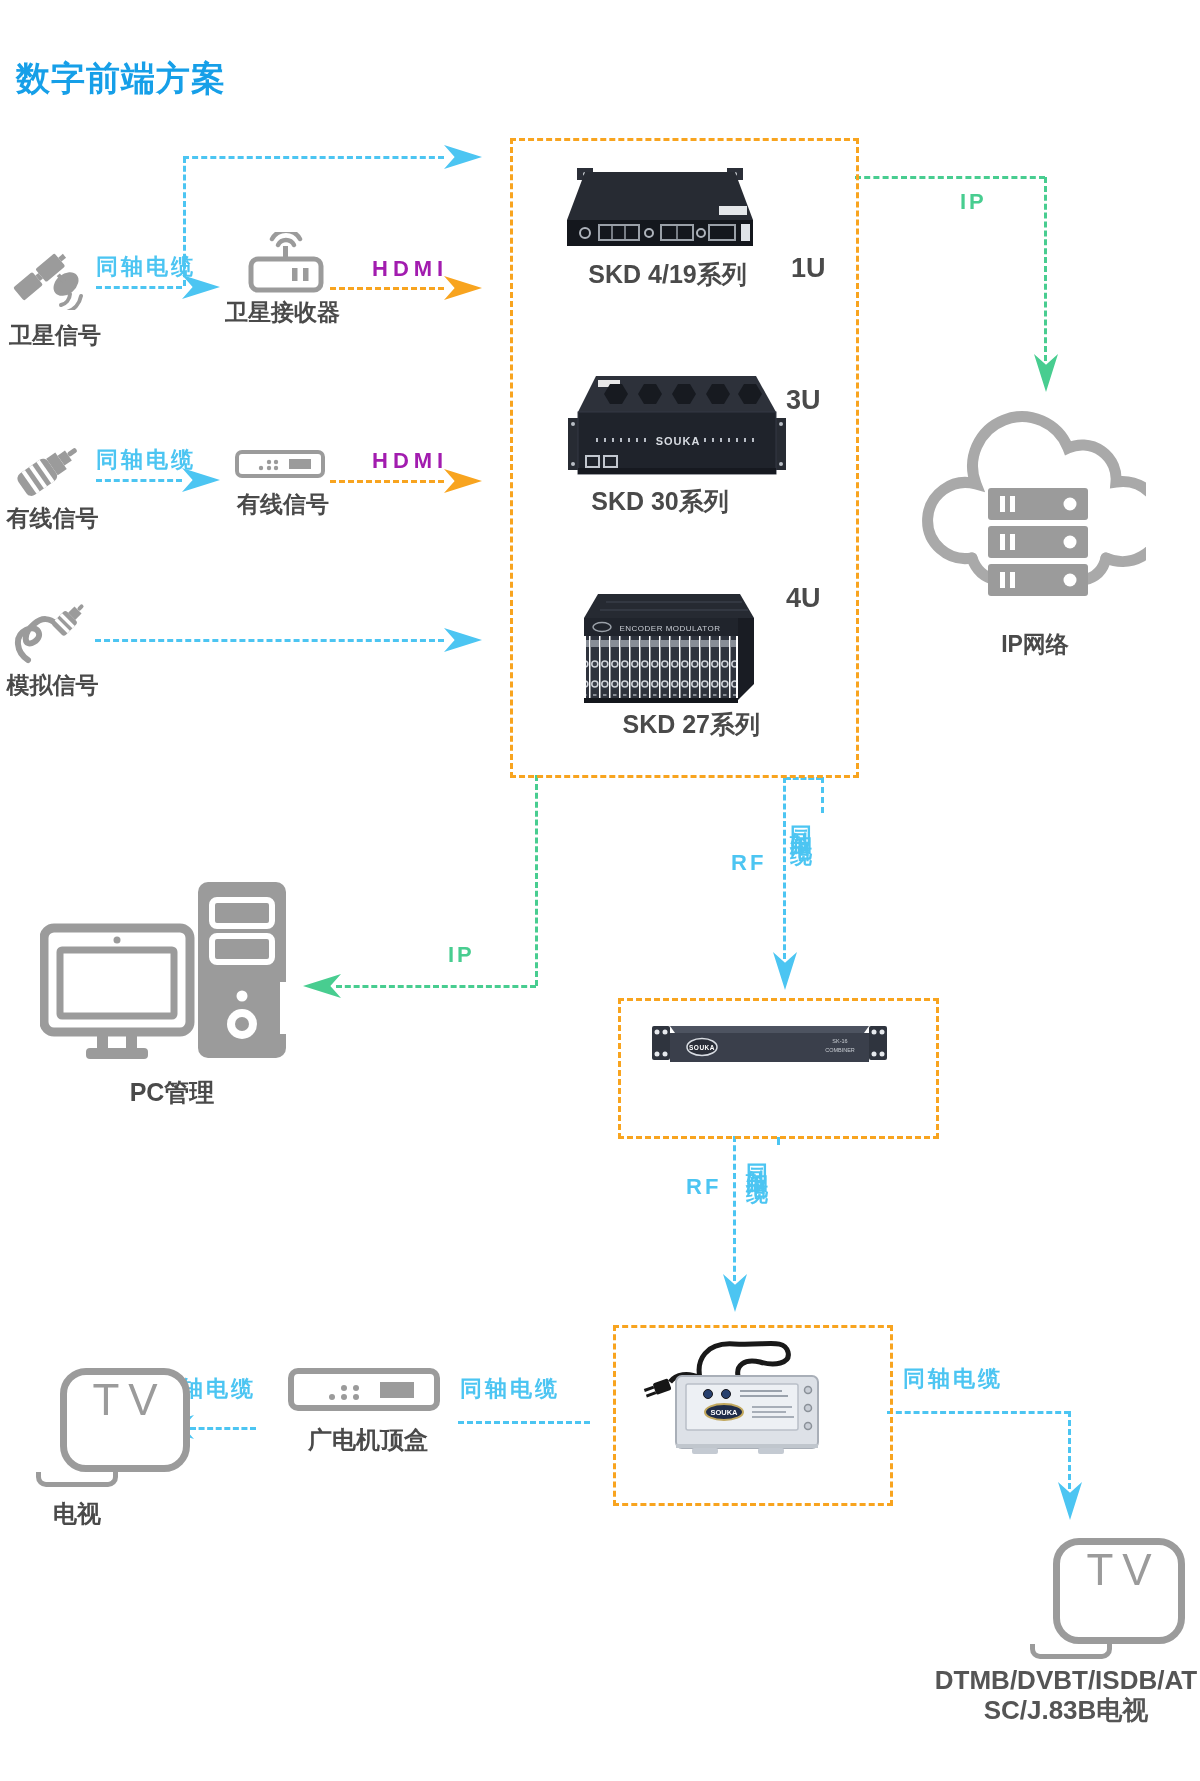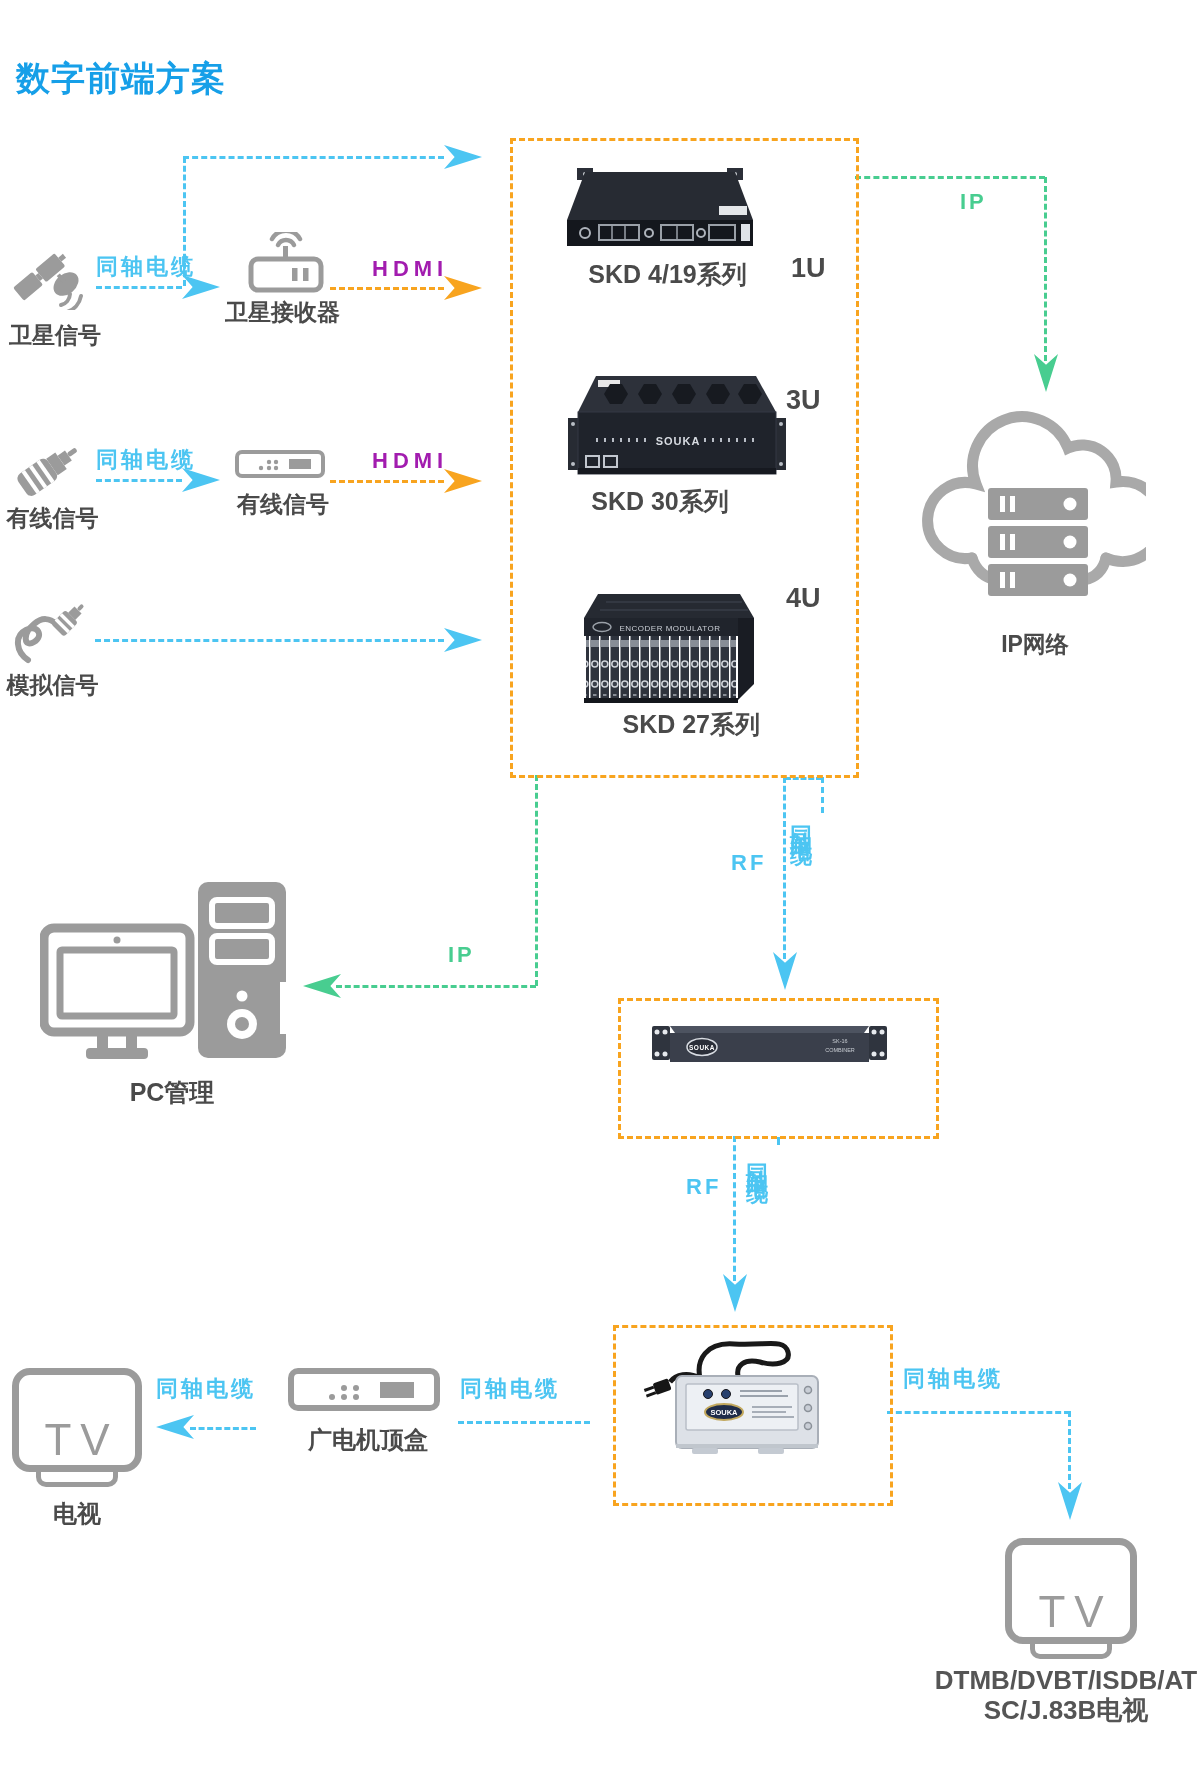--- a/index.html
+++ b/index.html
@@ -23,22 +23,22 @@
   
   .lbl{position:absolute;color:#4a4a4a;font-weight:700;white-space:nowrap;}
   .center{text-align:center;white-space:normal;}
   .c-cyan{color:#4cc5f2;} .c-orange{color:#a21caf;} .c-green{color:#48cd90;}
   .conn{font-size:22px;font-weight:700;letter-spacing:3px;position:absolute;white-space:nowrap;}
   .vlabel{writing-mode:vertical-rl;text-orientation:upright;letter-spacing:6px;}
   .devname{font-size:25px;font-weight:600;color:#4a4a4a;}
   .usize{font-size:27px;font-weight:600;color:#4a4a4a;}
   .title{font-size:34px;font-weight:900;color:#169fe8;letter-spacing:1px;}
   
-  .tv{position:absolute;border:7px solid #9b9b9b;border-radius:18px;background:#fff;
-      display:flex;align-items:flex-end;justify-content:center;}
+  .tv{position:absolute;border:7px solid #9b9b9b;border-radius:26px;background:#fff;
+      display:flex;align-items:flex-start;justify-content:center;margin-left:48px;}
   .tv span{color:#9b9b9b;font-size:44px;letter-spacing:9px;padding-left:9px;}
   .tvstand{position:absolute;border:5px solid #9b9b9b;border-top:none;
       border-radius:0 0 10px 10px;height:10px;background:#fff;}
   svg text{font-family:"Liberation Sans","DejaVu Sans",sans-serif;}
 </style>
 </head>
 <body>
 
 <div id="stage">
 

